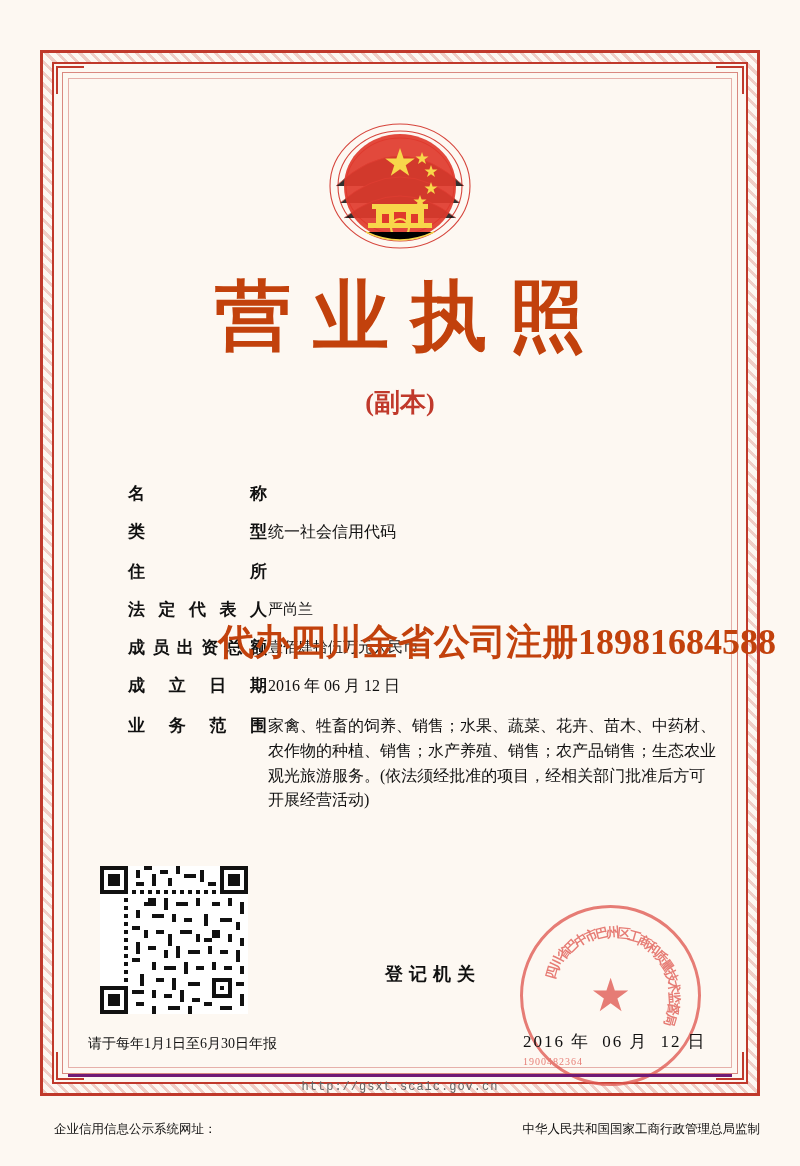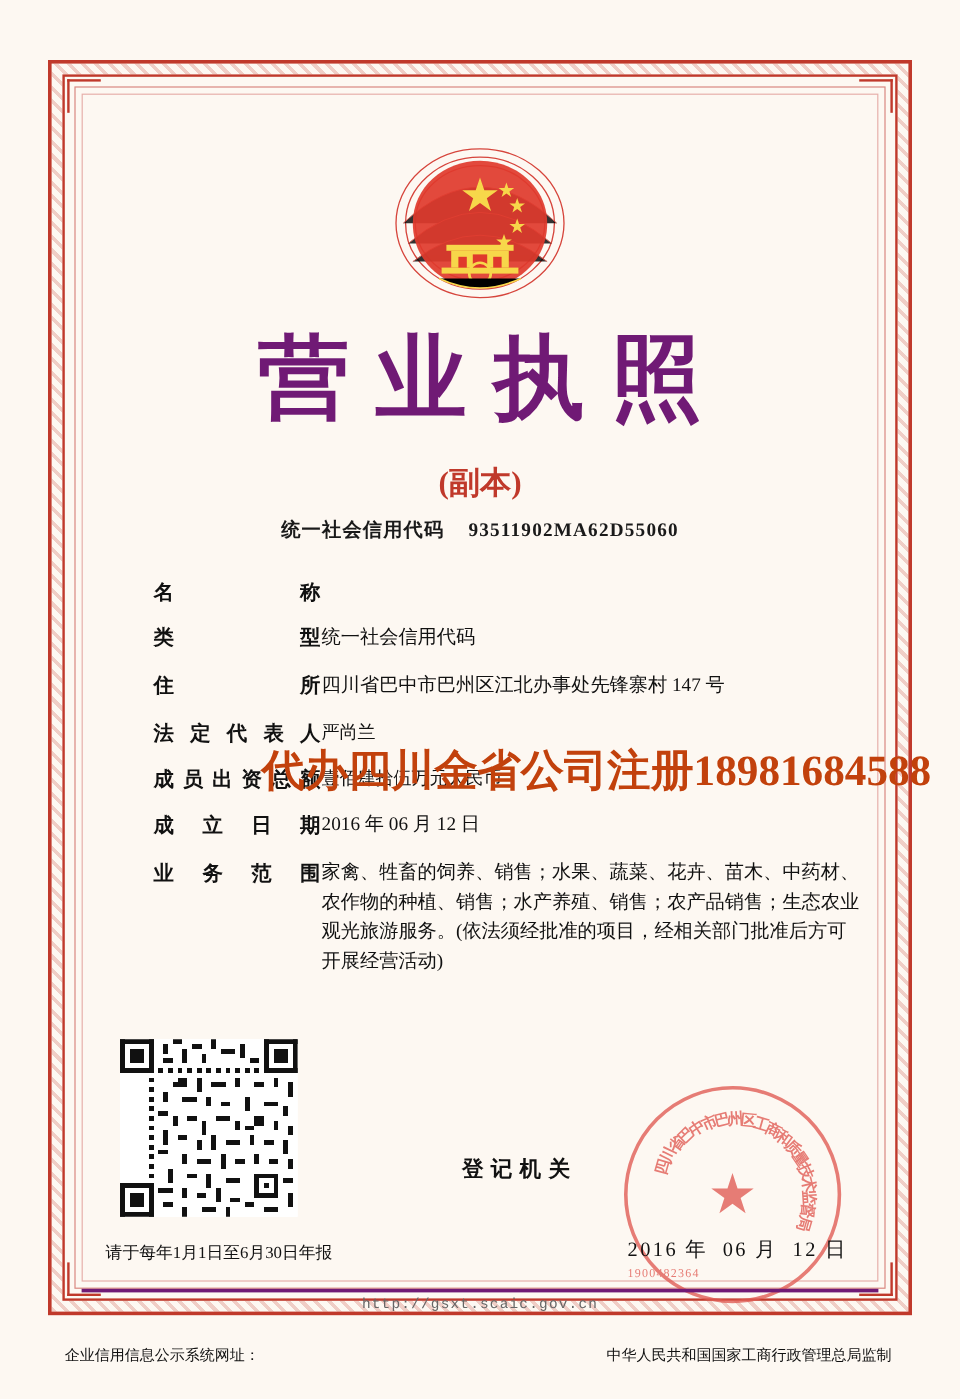--- a/index.html
+++ b/index.html
@@ -72,21 +72,21 @@
 
   
   .title {
     position: absolute;
     left: 0; right: 0; top: 278px;
     text-align: center;
     font-family: "Liberation Serif", serif;
     font-size: 76px;
     font-weight: bold;
     letter-spacing: 22px;
-    color: #701a75;
+    color: #c2410c;
     text-indent: 22px;
     line-height: 1;
   }
   .subtitle {
     position: absolute;
     left: 0; right: 0; top: 385px;
     text-align: center;
     font-size: 26px;
     color: #c0392b;
     font-weight: bold;
@@ -241,21 +241,21 @@
   
   .footer-left {
     position: absolute;
     left: 54px;
     bottom: 28px;
     font-size: 12.5px;
     color: #111;
   }
   .footer-right {
     position: absolute;
-    right: 57px;
+    right: 40px;
     bottom: 28px;
     font-size: 12.5px;
     color: #111;
   }
 </style>
 </head>
 <body>
 
 <div class="page">
 
@@ -304,25 +304,20 @@
         <circle cx="90" cy="120" r="9"></circle>
       </g>
       <g stroke="#f7d74a" stroke-width="1.4">
         <path d="M56 124 q34 16 68 0"></path>
       </g>
     </svg>
   </div>
 
   <div class="title">营业执照</div>
   <div class="subtitle">(副本)</div>
-  <div class="credit-code">
-    <span>统一社会信用代码</span>
-    &nbsp;&nbsp;
-    <span>93511902MA62D55060</span>
-  </div>
 
   <div class="fields">
     <div class="row">
       <div class="lbl">
         <span>名</span>
         <span>称</span>
       </div>
     </div>
 
     <div class="row">
@@ -331,21 +326,20 @@
         <span>型</span>
       </div>
       <div class="val">统一社会信用代码</div>
     </div>
 
     <div class="row">
       <div class="lbl">
         <span>住</span>
         <span>所</span>
       </div>
-      <div class="val">四川省巴中市巴州区江北办事处先锋寨村 147 号</div>
     </div>
 
     <div class="row">
       <div class="lbl">
         <span>法</span>
         <span>定</span>
         <span>代</span>
         <span>表</span>
         <span>人</span>
       </div>

